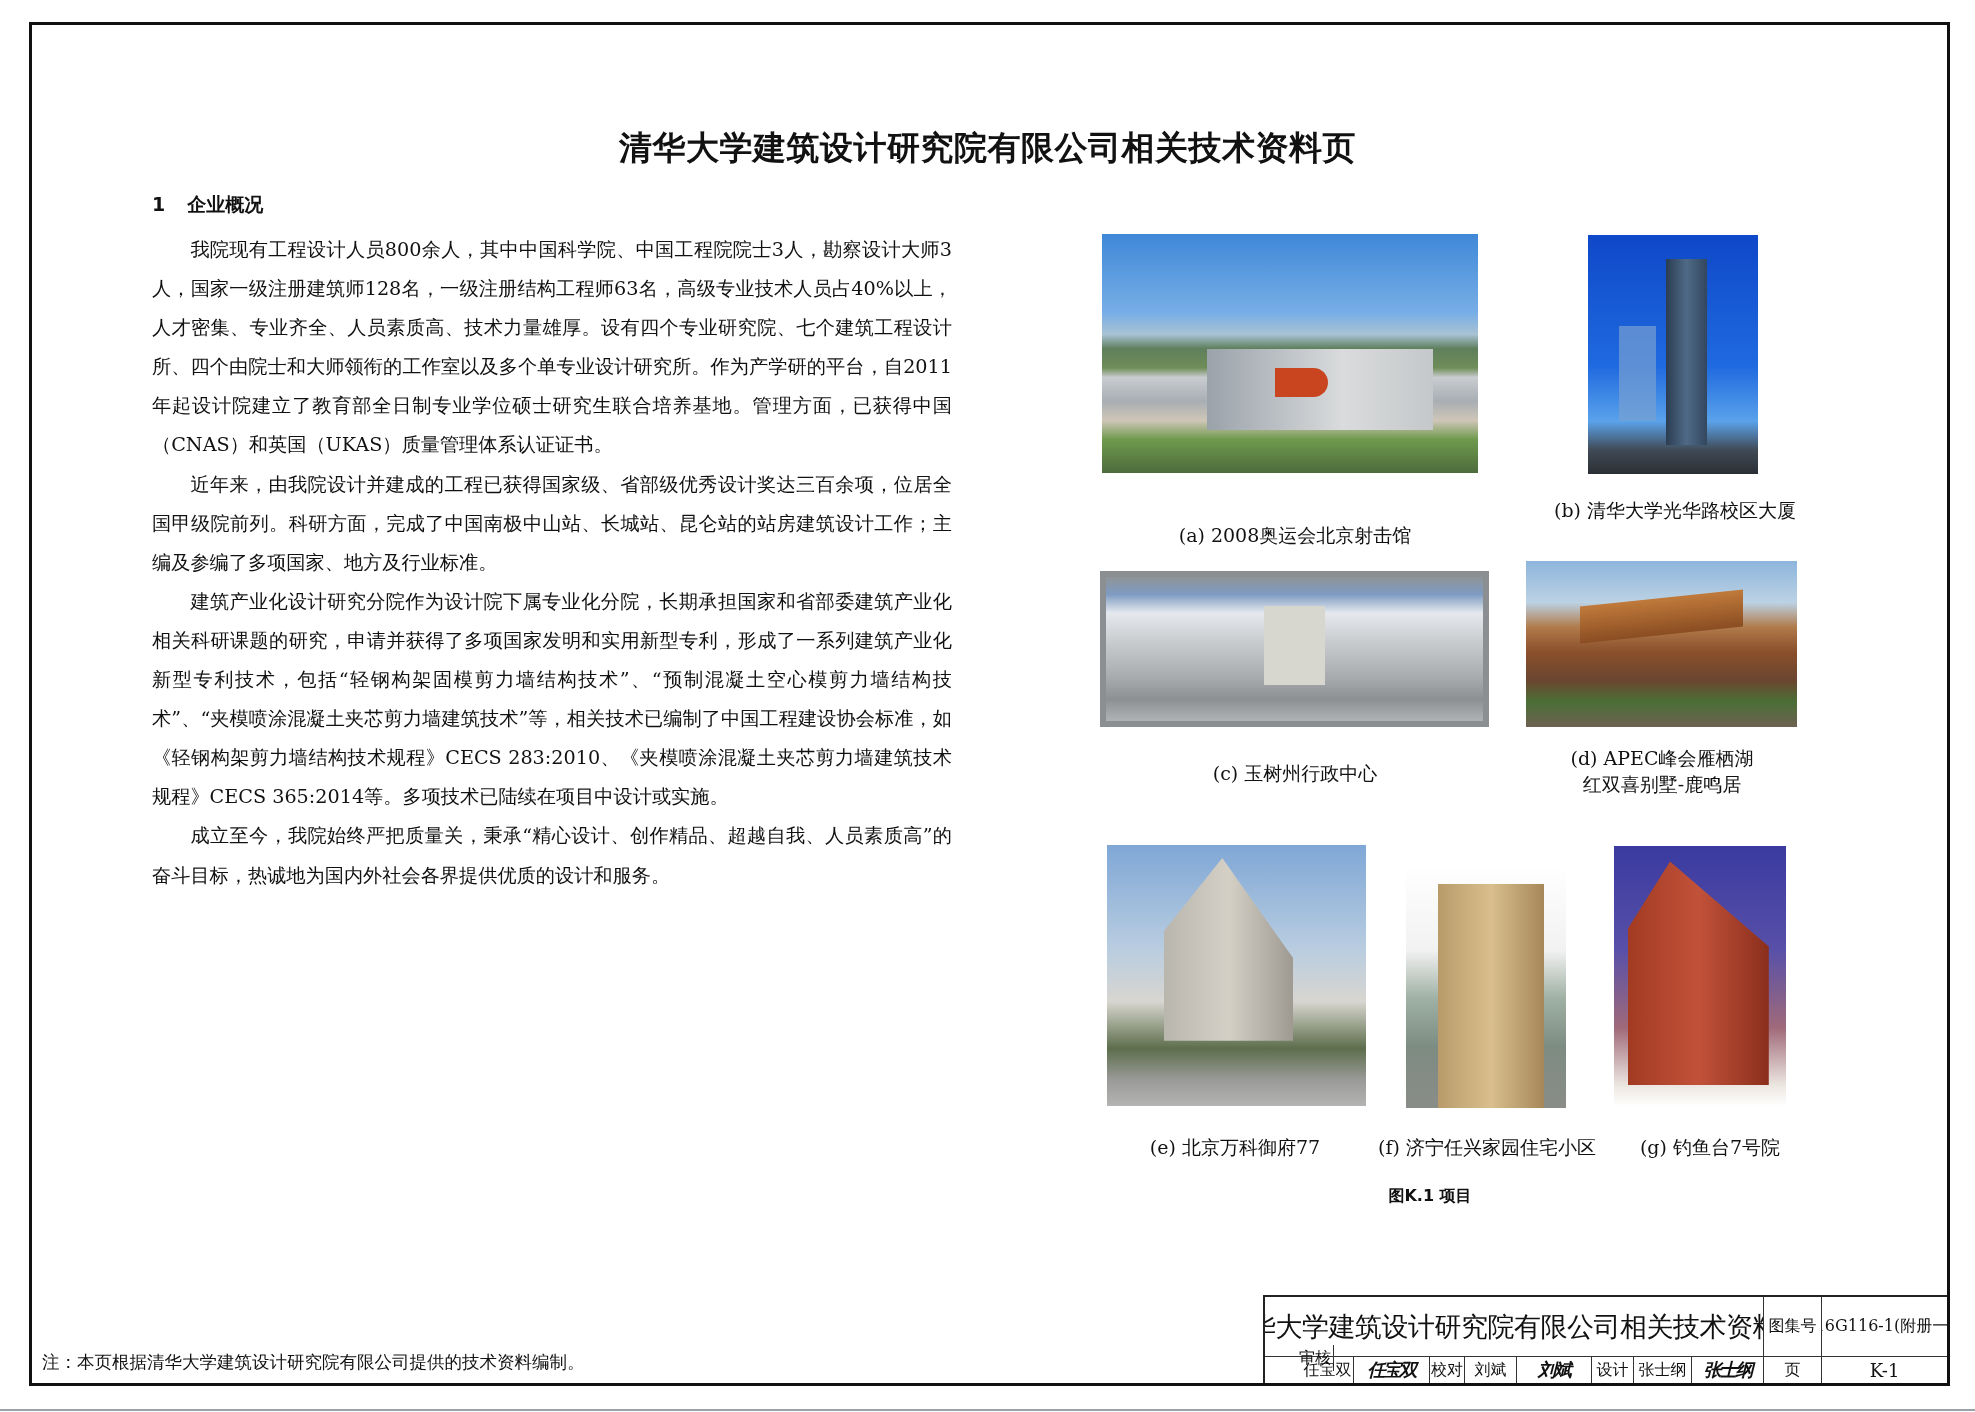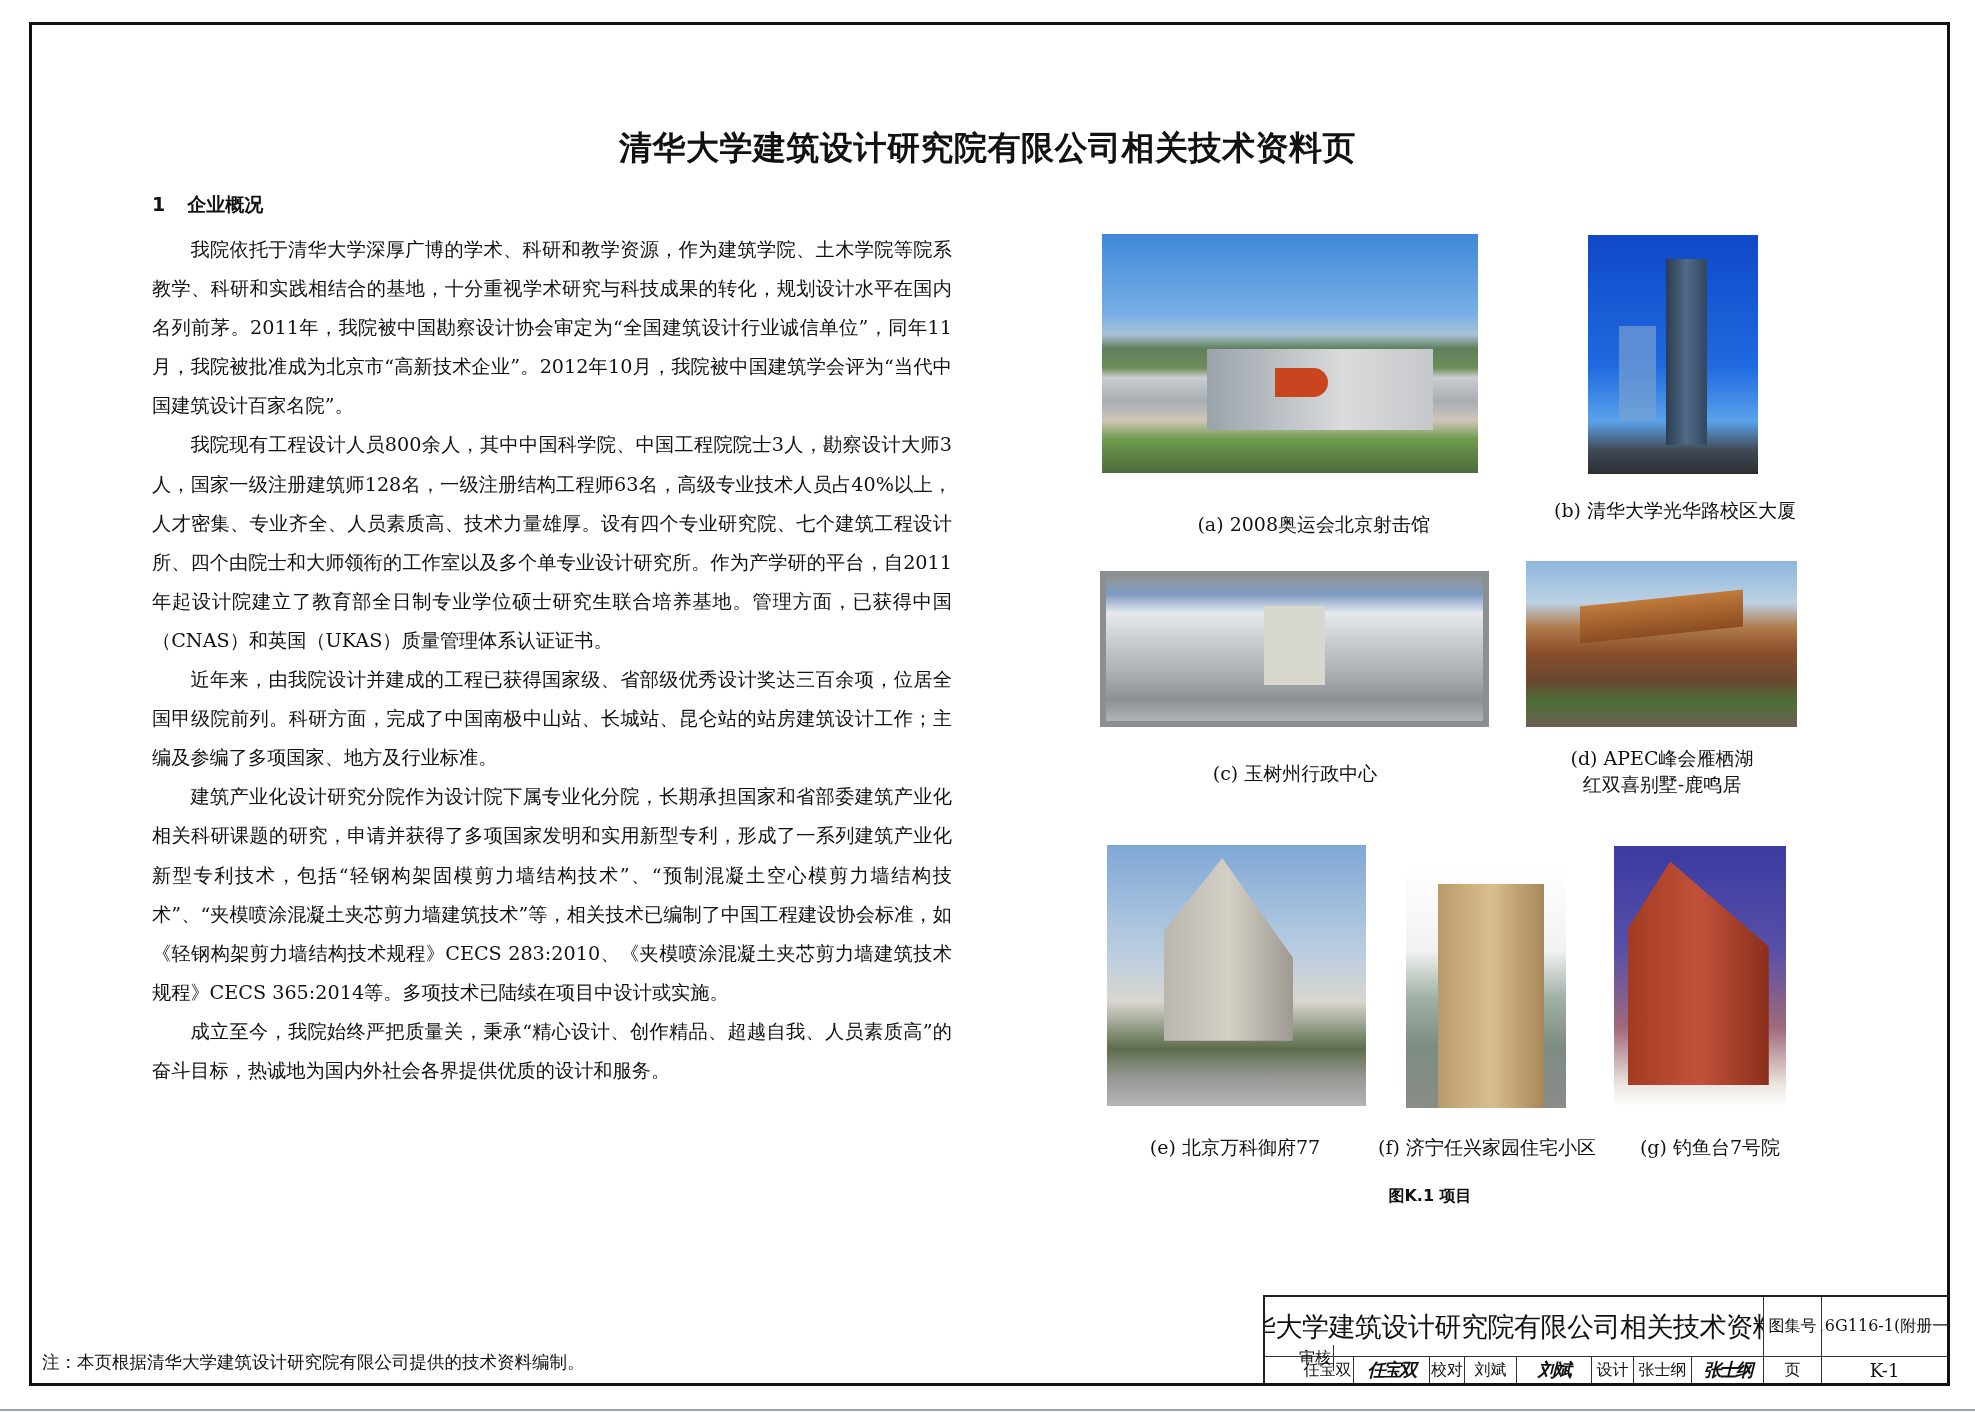--- a/index.html
+++ b/index.html
@@ -54,32 +54,31 @@
 
 <div class="frame"></div>
 
 <div class="page-title">清华大学建筑设计研究院有限公司相关技术资料页</div>
 
 <div class="section-heading">
   <span class="num">1</span><span>企业概况</span>
 </div>
 
 <div class="body-text">
-  <p>我院依托于清华大学深厚广博的学术、科研和教学资源，作为建筑学院、土木学院等院系教学、科研和实践相结合的基地，十分重视学术研究与科技成果的转化，规划设计水平在国内名列前茅。2011年，我院被中国勘察设计协会审定为“全国建筑设计行业诚信单位”，同年11月，我院被批准成为北京市“高新技术企业”。2012年10月，我院被中国建筑学会评为“当代中国建筑设计百家名院”。</p>
   <p>我院现有工程设计人员800余人，其中中国科学院、中国工程院院士3人，勘察设计大师3人，国家一级注册建筑师128名，一级注册结构工程师63名，高级专业技术人员占40%以上，人才密集、专业齐全、人员素质高、技术力量雄厚。设有四个专业研究院、七个建筑工程设计所、四个由院士和大师领衔的工作室以及多个单专业设计研究所。作为产学研的平台，自2011年起设计院建立了教育部全日制专业学位硕士研究生联合培养基地。管理方面，已获得中国（CNAS）和英国（UKAS）质量管理体系认证证书。</p>
   <p>近年来，由我院设计并建成的工程已获得国家级、省部级优秀设计奖达三百余项，位居全国甲级院前列。科研方面，完成了中国南极中山站、长城站、昆仑站的站房建筑设计工作；主编及参编了多项国家、地方及行业标准。</p>
   <p>建筑产业化设计研究分院作为设计院下属专业化分院，长期承担国家和省部委建筑产业化相关科研课题的研究，申请并获得了多项国家发明和实用新型专利，形成了一系列建筑产业化新型专利技术，包括“轻钢构架固模剪力墙结构技术”、“预制混凝土空心模剪力墙结构技术”、“夹模喷涂混凝土夹芯剪力墙建筑技术”等，相关技术已编制了中国工程建设协会标准，如《轻钢构架剪力墙结构技术规程》CECS 283:2010、《夹模喷涂混凝土夹芯剪力墙建筑技术规程》CECS 365:2014等。多项技术已陆续在项目中设计或实施。</p>
   <p>成立至今，我院始终严把质量关，秉承“精心设计、创作精品、超越自我、人员素质高”的奋斗目标，热诚地为国内外社会各界提供优质的设计和服务。</p>
 </div>
 
 <div class="photo ph-a" style="left:1102px; top:234px; width:376px; height:239px;">
   <div class="bldg"></div>
   <div class="red"></div>
 </div>
-<div class="caption" style="left:1160px; top:511px; width:270px;text-align:right;">(a) 2008奥运会北京射击馆</div>
+<div class="caption" style="left:1160px; top:522px; width:270px;">(a) 2008奥运会北京射击馆</div>
 
 <div class="photo ph-b" style="left:1588px; top:235px; width:170px; height:239px;">
   <div class="tower2"></div>
   <div class="tower"></div>
 </div>
 <div class="caption" style="left:1535px; top:497px; width:280px;">(b) 清华大学光华路校区大厦</div>
 
 <div class="photo ph-c" style="left:1100px; top:571px; width:389px; height:156px;">
   <div class="center"></div>
 </div>

